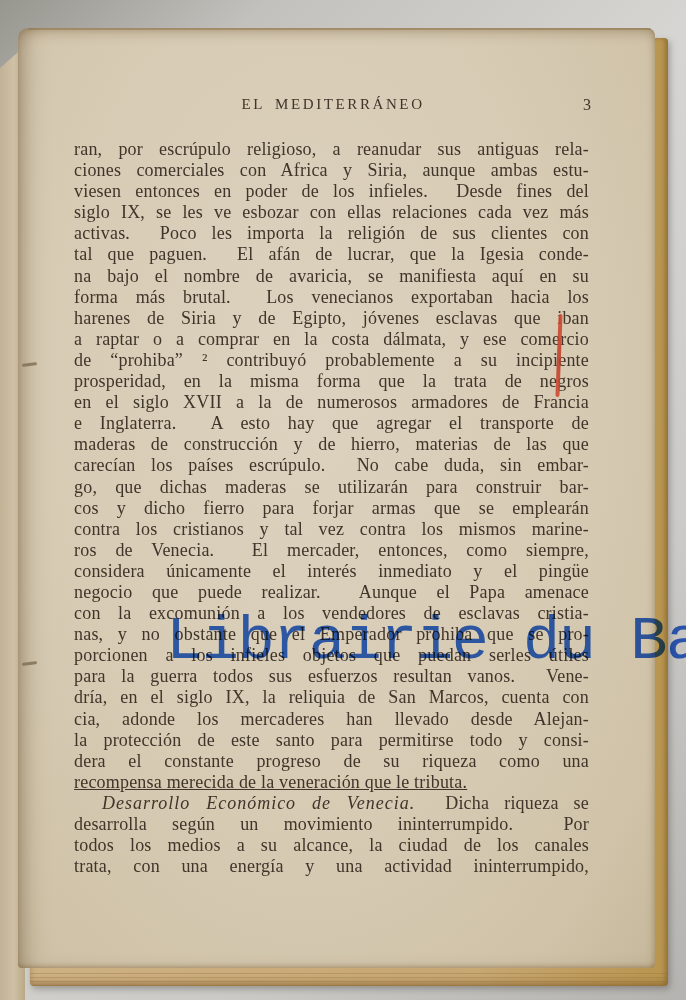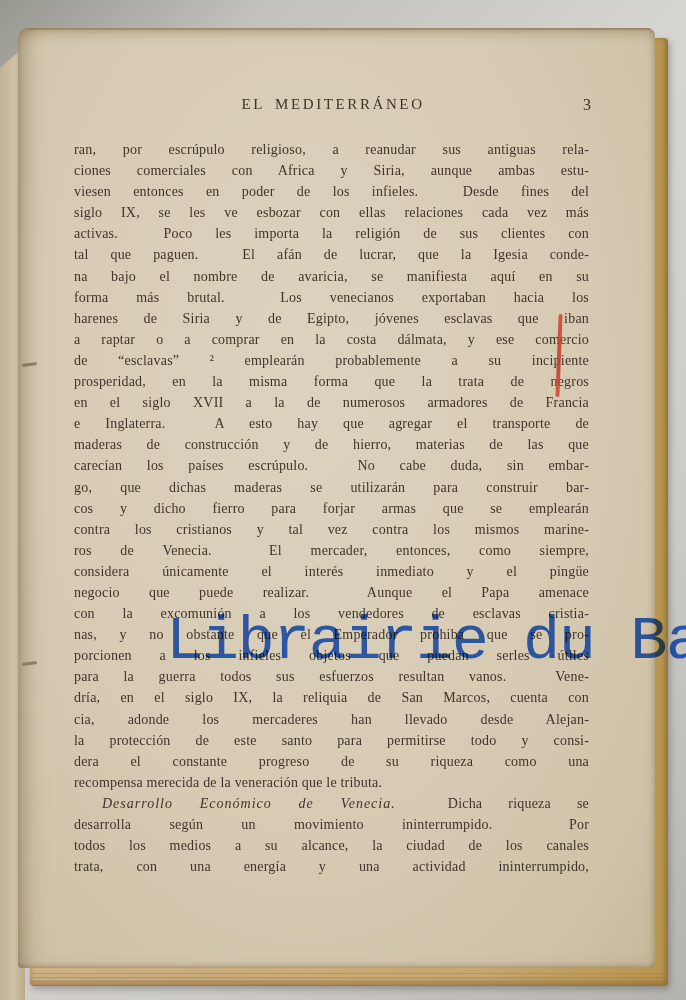--- a/index.html
+++ b/index.html
@@ -83,34 +83,35 @@
   .header-pagenum {
     position: absolute; right: 0; top: 0;
     font-size: 16px;
   }
 
   
   .textblock {
     position: absolute;
     left: 74px; top: 139px; width: 515px;
     color: var(--ink, #40352a);
-    font-size: 14px;
+    font-size: 18px;
     line-height: 21.1px;
     letter-spacing: .2px;
   }
   .ln {
     white-space: pre-wrap;
     text-align: justify;
     text-align-last: justify;
     height: 21.1px;
     overflow: visible;
   }
   .ln--end {
     text-align: right;
     text-align-last: left;
+    text-decoration: underline;
   }
   .ln--indent { padding-left: 28px; }
   .lead-italic { font-style: italic; letter-spacing: 1px; }
 
   
   .red-mark {
     position: absolute;
     left: 557px; top: 314px;
     width: 3.5px; height: 83px;
     background: linear-gradient(to bottom, var(--mark-red, #cf4a30) 0%, #c03e28 60%, var(--mark-red, #cf4a30) 100%);
@@ -154,21 +155,21 @@
     <div class="ln">ran, por escrúpulo religioso, a reanudar sus antiguas rela-</div>
     <div class="ln">ciones comerciales con Africa y Siria, aunque ambas estu-</div>
     <div class="ln">viesen entonces en poder de los infieles.  Desde fines del</div>
     <div class="ln">siglo IX, se les ve esbozar con ellas relaciones cada vez más</div>
     <div class="ln">activas.  Poco les importa la religión de sus clientes con</div>
     <div class="ln">tal que paguen.  El afán de lucrar, que la Igesia conde-</div>
     <div class="ln">na bajo el nombre de avaricia, se manifiesta aquí en su</div>
     <div class="ln">forma más brutal.  Los venecianos exportaban hacia los</div>
     <div class="ln">harenes de Siria y de Egipto, jóvenes esclavas que iban</div>
     <div class="ln">a raptar o a comprar en la costa dálmata, y ese comercio</div>
-    <div class="ln">de “esclavas” ² emplearán probablemente a su incipiente</div>
+    <div class="ln">de “prohiba” ² contribuyó probablemente a su incipiente</div>
     <div class="ln">prosperidad, en la misma forma que la trata de negros</div>
     <div class="ln">en el siglo XVII a la de numerosos armadores de Francia</div>
     <div class="ln">e Inglaterra.  A esto hay que agregar el transporte de</div>
     <div class="ln">maderas de construcción y de hierro, materias de las que</div>
     <div class="ln">carecían los países escrúpulo.  No cabe duda, sin embar-</div>
     <div class="ln">go, que dichas maderas se utilizarán para construir bar-</div>
     <div class="ln">cos y dicho fierro para forjar armas que se emplearán</div>
     <div class="ln">contra los cristianos y tal vez contra los mismos marine-</div>
     <div class="ln">ros de Venecia.  El mercader, entonces, como siempre,</div>
     <div class="ln">considera únicamente el interés inmediato y el pingüe</div>

